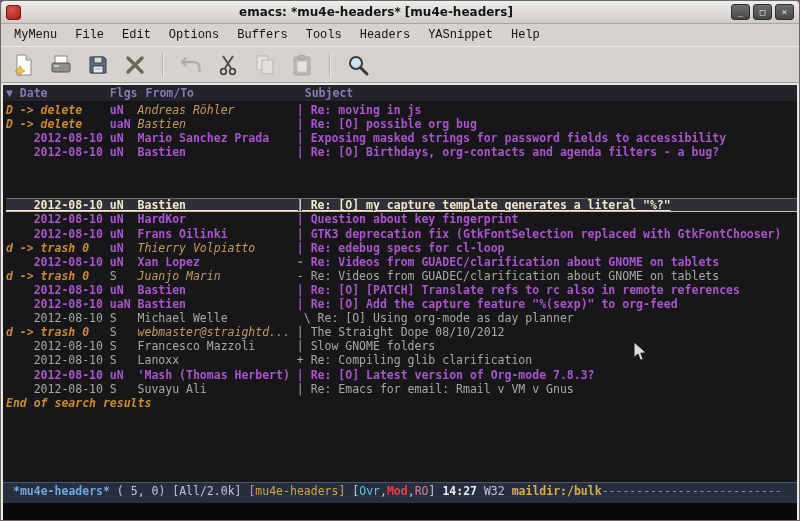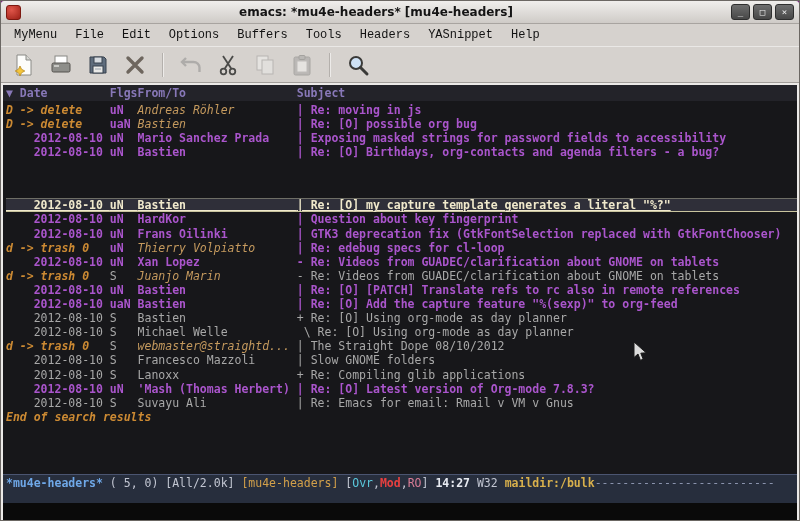--- a/index.html
+++ b/index.html
@@ -35,39 +35,39 @@
   
   .frame { flex:1; min-height:0; display:flex; flex-direction:column;
            border-left:2px solid #eceae8; border-right:2px solid #eceae8; border-top:2px solid #eceae8;
            background:var(--background,#17171a);
            font-family:"DejaVu Sans Mono",monospace; font-size:11.5px; }
 
   .header-line { height:16px; line-height:16px; background:#232329; color:var(--header,#8878b8);
                  font-weight:bold; white-space:pre; padding-left:3px; overflow:hidden; }
   .hc1 { display:inline-block; width:15ch; }
   .hc2 { display:inline-block; width:4ch; }
-  .hc3 { display:inline-block; width:23ch; }
+  .hc3 { display:inline-block; width:23ch;margin-left:8px; }
 
   .buffer { flex:1; overflow:hidden; padding:2px 0 0 3px; }
   .row { white-space:pre; height:14.1px; line-height:14.1px; overflow:hidden; }
   .row.current { background:#2f2f39; box-shadow: inset 0 1px 0 #6e6e66, inset 0 -1px 0 #c9c49e; margin-top: 39px; }
   .row.current .seg { color:var(--current,#f0e9cc) !important; font-weight:bold; font-style:normal;
                       text-decoration:underline; }
 
   .st-unread   { color:var(--unread,#aa55cc); font-weight:bold; }
   .st-read     { color:var(--read,#a8a8a8); }
   .st-mark     { color:var(--mark,#cc8a33); font-style:italic; font-weight:bold; }
   .st-markfrom { color:var(--markfrom,#c59a5e); font-style:italic; }
 
   .end-line { white-space:pre; height:14.1px; line-height:14.1px; color:var(--mark,#cc8a33);
               font-style:italic; font-weight:bold; }
 
   
-  .modeline { height:29px; line-height:16px; background:var(--modeline_bg,#272e3d); border-top:1px solid #4b5571;
-              color:#c2c6d2; white-space:pre; padding-left:3px; overflow:hidden; }
+  .modeline { height:21px; line-height:16px; background:var(--modeline_bg,#272e3d); border-top:1px solid #4b5571;
+              color:#c2c6d2; white-space:pre; padding-left:10px; overflow:hidden; }
   .ml-buf    { color:#6fa8e8; font-weight:bold; }
   .ml-mode   { color:#d2a04a; }
   .ml-ovr    { color:#5ac8dc; }
   .ml-mod    { color:#e84040; font-weight:bold; }
   .ml-ro     { color:#d97c96; }
   .ml-time   { color:#e8ebf2; font-weight:bold; }
   .ml-folder { color:#d8b04c; font-weight:bold; }
   .ml-dashes { color:#8a93ad; }
 
   .echo { height:17px; background:#0a0a0a; }
@@ -188,29 +188,28 @@
   <div class="row"><span class="seg c1 st-mark">d -&gt; trash 0   </span><span class="seg c2 st-unread">uN  </span><span class="seg c3 st-markfrom">Thierry Volpiatto      </span><span class="seg c4 st-unread">| Re: edebug specs for cl-loop</span></div>
 
   <div class="row"><span class="seg c1 st-unread">    2012-08-10 </span><span class="seg c2 st-unread">uN  </span><span class="seg c3 st-unread">Xan Lopez              </span><span class="seg c4 st-unread">- Re: Videos from GUADEC/clarification about GNOME on tablets</span></div>
 
   <div class="row"><span class="seg c1 st-mark">d -&gt; trash 0   </span><span class="seg c2 st-read">S   </span><span class="seg c3 st-markfrom">Juanjo Marin           </span><span class="seg c4 st-read">- Re: Videos from GUADEC/clarification about GNOME on tablets</span></div>
 
   <div class="row"><span class="seg c1 st-unread">    2012-08-10 </span><span class="seg c2 st-unread">uN  </span><span class="seg c3 st-unread">Bastien                </span><span class="seg c4 st-unread">| Re: [O] [PATCH] Translate refs to rc also in remote references</span></div>
 
   <div class="row"><span class="seg c1 st-unread">    2012-08-10 </span><span class="seg c2 st-unread">uaN </span><span class="seg c3 st-unread">Bastien                </span><span class="seg c4 st-unread">| Re: [O] Add the capture feature "%(sexp)" to org-feed</span></div>
 
-  <div class="row"><span class="seg c1 st-read">    2012-08-10 </span><span class="seg c2 st-read">S   </span><span class="seg c3 st-read">Bastien                </span><span class="seg c4 st-read">+ Re: [O] Using org-mode as day planner</span></div>
 
   <div class="row"><span class="seg c1 st-read">    2012-08-10 </span><span class="seg c2 st-read">S   </span><span class="seg c3 st-read">Michael Welle          </span><span class="seg c4 st-read"> \ Re: [O] Using org-mode as day planner</span></div>
 
   <div class="row"><span class="seg c1 st-mark">d -&gt; trash 0   </span><span class="seg c2 st-read">S   </span><span class="seg c3 st-markfrom">webmaster@straightd... </span><span class="seg c4 st-read">| The Straight Dope 08/10/2012</span></div>
 
   <div class="row"><span class="seg c1 st-read">    2012-08-10 </span><span class="seg c2 st-read">S   </span><span class="seg c3 st-read">Francesco Mazzoli      </span><span class="seg c4 st-read">| Slow GNOME folders</span></div>
 
-  <div class="row"><span class="seg c1 st-read">    2012-08-10 </span><span class="seg c2 st-read">S   </span><span class="seg c3 st-read">Lanoxx                 </span><span class="seg c4 st-read">+ Re: Compiling glib applications</span></div>
+  <div class="row"><span class="seg c1 st-read">    2012-08-10 </span><span class="seg c2 st-read">S   </span><span class="seg c3 st-read">Lanoxx                 </span><span class="seg c4 st-read">+ Re: Compiling glib clarification</span></div>
 
 
   <div class="row"><span class="seg c1 st-unread">    2012-08-10 </span><span class="seg c2 st-unread">uN  </span><span class="seg c3 st-unread">'Mash (Thomas Herbert) </span><span class="seg c4 st-unread">| Re: [O] Latest version of Org-mode 7.8.3?</span></div>
 
   <div class="row"><span class="seg c1 st-read">    2012-08-10 </span><span class="seg c2 st-read">S   </span><span class="seg c3 st-read">Suvayu Ali             </span><span class="seg c4 st-read">| Re: Emacs for email: Rmail v VM v Gnus</span></div>
 
 <div class="end-line">End of search results</div>
       </div>
 
     <div class="modeline"><span class="ml-buf">*mu4e-headers*</span><span> ( 5, 0) </span><span>[All/2.0k] </span><span class="ml-mode">[mu4e-headers]</span><span> [</span><span class="ml-ovr">Ovr</span><span>,</span><span class="ml-mod">Mod</span><span>,</span><span class="ml-ro">RO</span><span>] </span><span class="ml-time">14:27</span><span> W32 </span><span class="ml-folder">maildir:/bulk</span><span class="ml-dashes">--------------------------</span></div>

